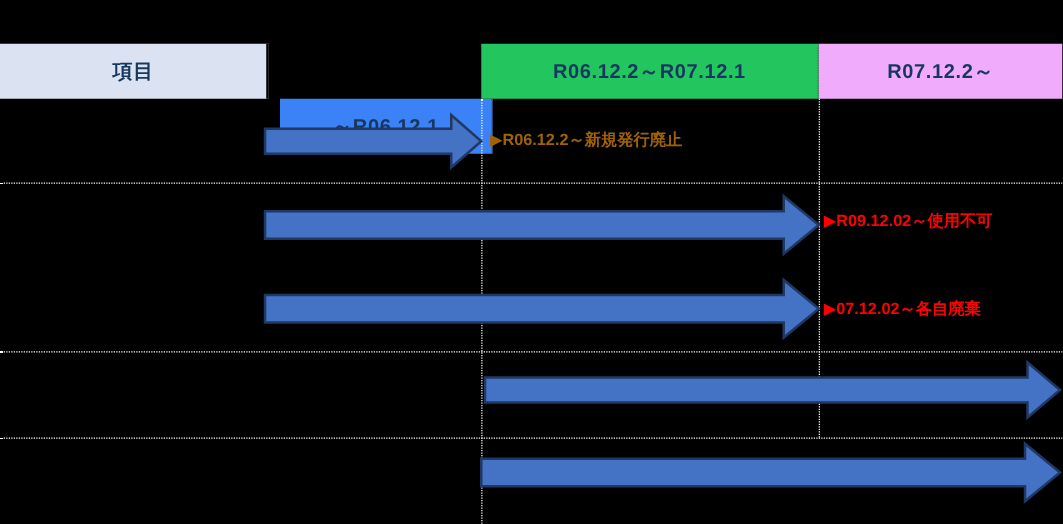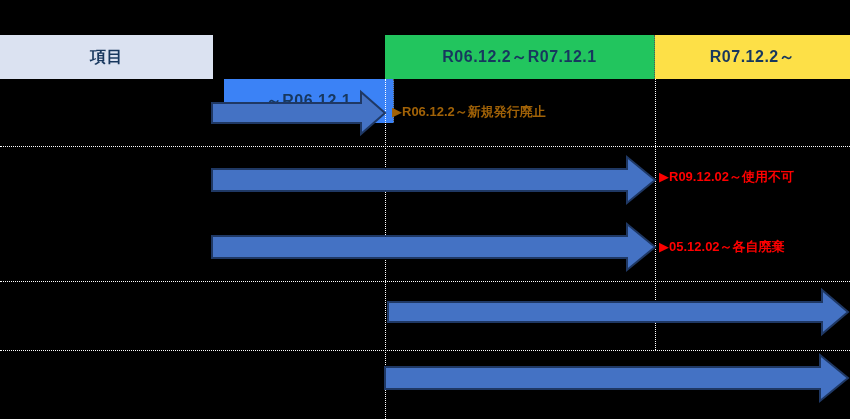--- a/index.html
+++ b/index.html
@@ -38,34 +38,34 @@
   .arrow-layer { position: absolute; left: 0; top: 0; }
 </style>
 </head>
 <body>
 
 <div id="canvas" style="width: 850px; height: 419px; background: rgb(0, 0, 0);">
   <div id="header-row">
       <div class="header-cell" style="left: 0px; top: 35px; width: 215px; height: 44px; background: rgb(219, 226, 241); color: rgb(23, 55, 94); border-right: 2px solid rgb(0, 0, 0);">項目</div>
       <div class="header-cell" style="left: 224px; top: 35px; width: 170px; height: 44px; background: #3b82f6; color: rgb(23, 55, 94); border-right: 1px dotted rgb(85, 85, 85); margin-top: 44px;">～R06.12.1</div>
       <div class="header-cell" style="left: 385px; top: 35px; width: 270px; height: 44px; background: #22c55e; color: rgb(23, 55, 94); border-right: 1px dotted rgb(85, 85, 85);">R06.12.2～R07.12.1</div>
-      <div class="header-cell" style="left: 655px; top: 35px; width: 195px; height: 44px; background: #fde047; color: rgb(23, 55, 94);">R07.12.2～</div>
+      <div class="header-cell" style="left: 655px; top: 35px; width: 195px; height: 44px; background: #f0abfc; color: rgb(23, 55, 94);">R07.12.2～</div>
     </div>
   <div id="grid-layer">
       <div class="gridline v" style="left: 385px; top: 79px; height: 340px; border-left-color: rgb(255, 255, 255);"></div>
       <div class="gridline v" style="left: 655px; top: 79px; height: 271px; border-left-color: rgb(255, 255, 255);"></div>
       <div class="gridline h" style="left: 0px; top: 146px; width: 850px; border-top-color: rgb(255, 255, 255);"></div>
       <div class="gridline h" style="left: 0px; top: 281px; width: 850px; border-top-color: rgb(255, 255, 255);"></div>
       <div class="gridline h" style="left: 0px; top: 350px; width: 850px; border-top-color: rgb(255, 255, 255);"></div>
     </div>
   <svg id="arrow-layer" class="arrow-layer" width="850" height="419">
       <polygon points="212,103 361,103 361,92 385,113 361,134 361,123 212,123" fill="#4472c4" stroke="#1f3864" stroke-width="2" stroke-linejoin="miter"></polygon>
       <polygon points="212,169 627,169 627,157 655,180 627,203 627,191 212,191" fill="#4472c4" stroke="#1f3864" stroke-width="2" stroke-linejoin="miter"></polygon>
       <polygon points="212,236 627,236 627,224 655,247 627,270 627,258 212,258" fill="#4472c4" stroke="#1f3864" stroke-width="2" stroke-linejoin="miter"></polygon>
       <polygon points="388,302 822,302 822,290 848,312 822,334 822,322 388,322" fill="#4472c4" stroke="#1f3864" stroke-width="2" stroke-linejoin="miter"></polygon>
       <polygon points="385,367 820,367 820,355 848,378 820,401 820,389 385,389" fill="#4472c4" stroke="#1f3864" stroke-width="2" stroke-linejoin="miter"></polygon>
     </svg>
   <div id="annotation-layer">
       <div class="annotation" style="left: 392px; top: 112px; color: #a16207;">▶R06.12.2～新規発行廃止</div>
       <div class="annotation" style="left: 659px; top: 177px; color: rgb(255, 0, 0);">▶R09.12.02～使用不可</div>
-      <div class="annotation" style="left: 659px; top: 247px; color: rgb(255, 0, 0);">▶05.12.02～各自廃棄</div>
+      <div class="annotation" style="left: 659px; top: 247px; color: rgb(255, 0, 0);">▶07.12.02～各自廃棄</div>
     </div>
 </div>
 
 </body></html>

